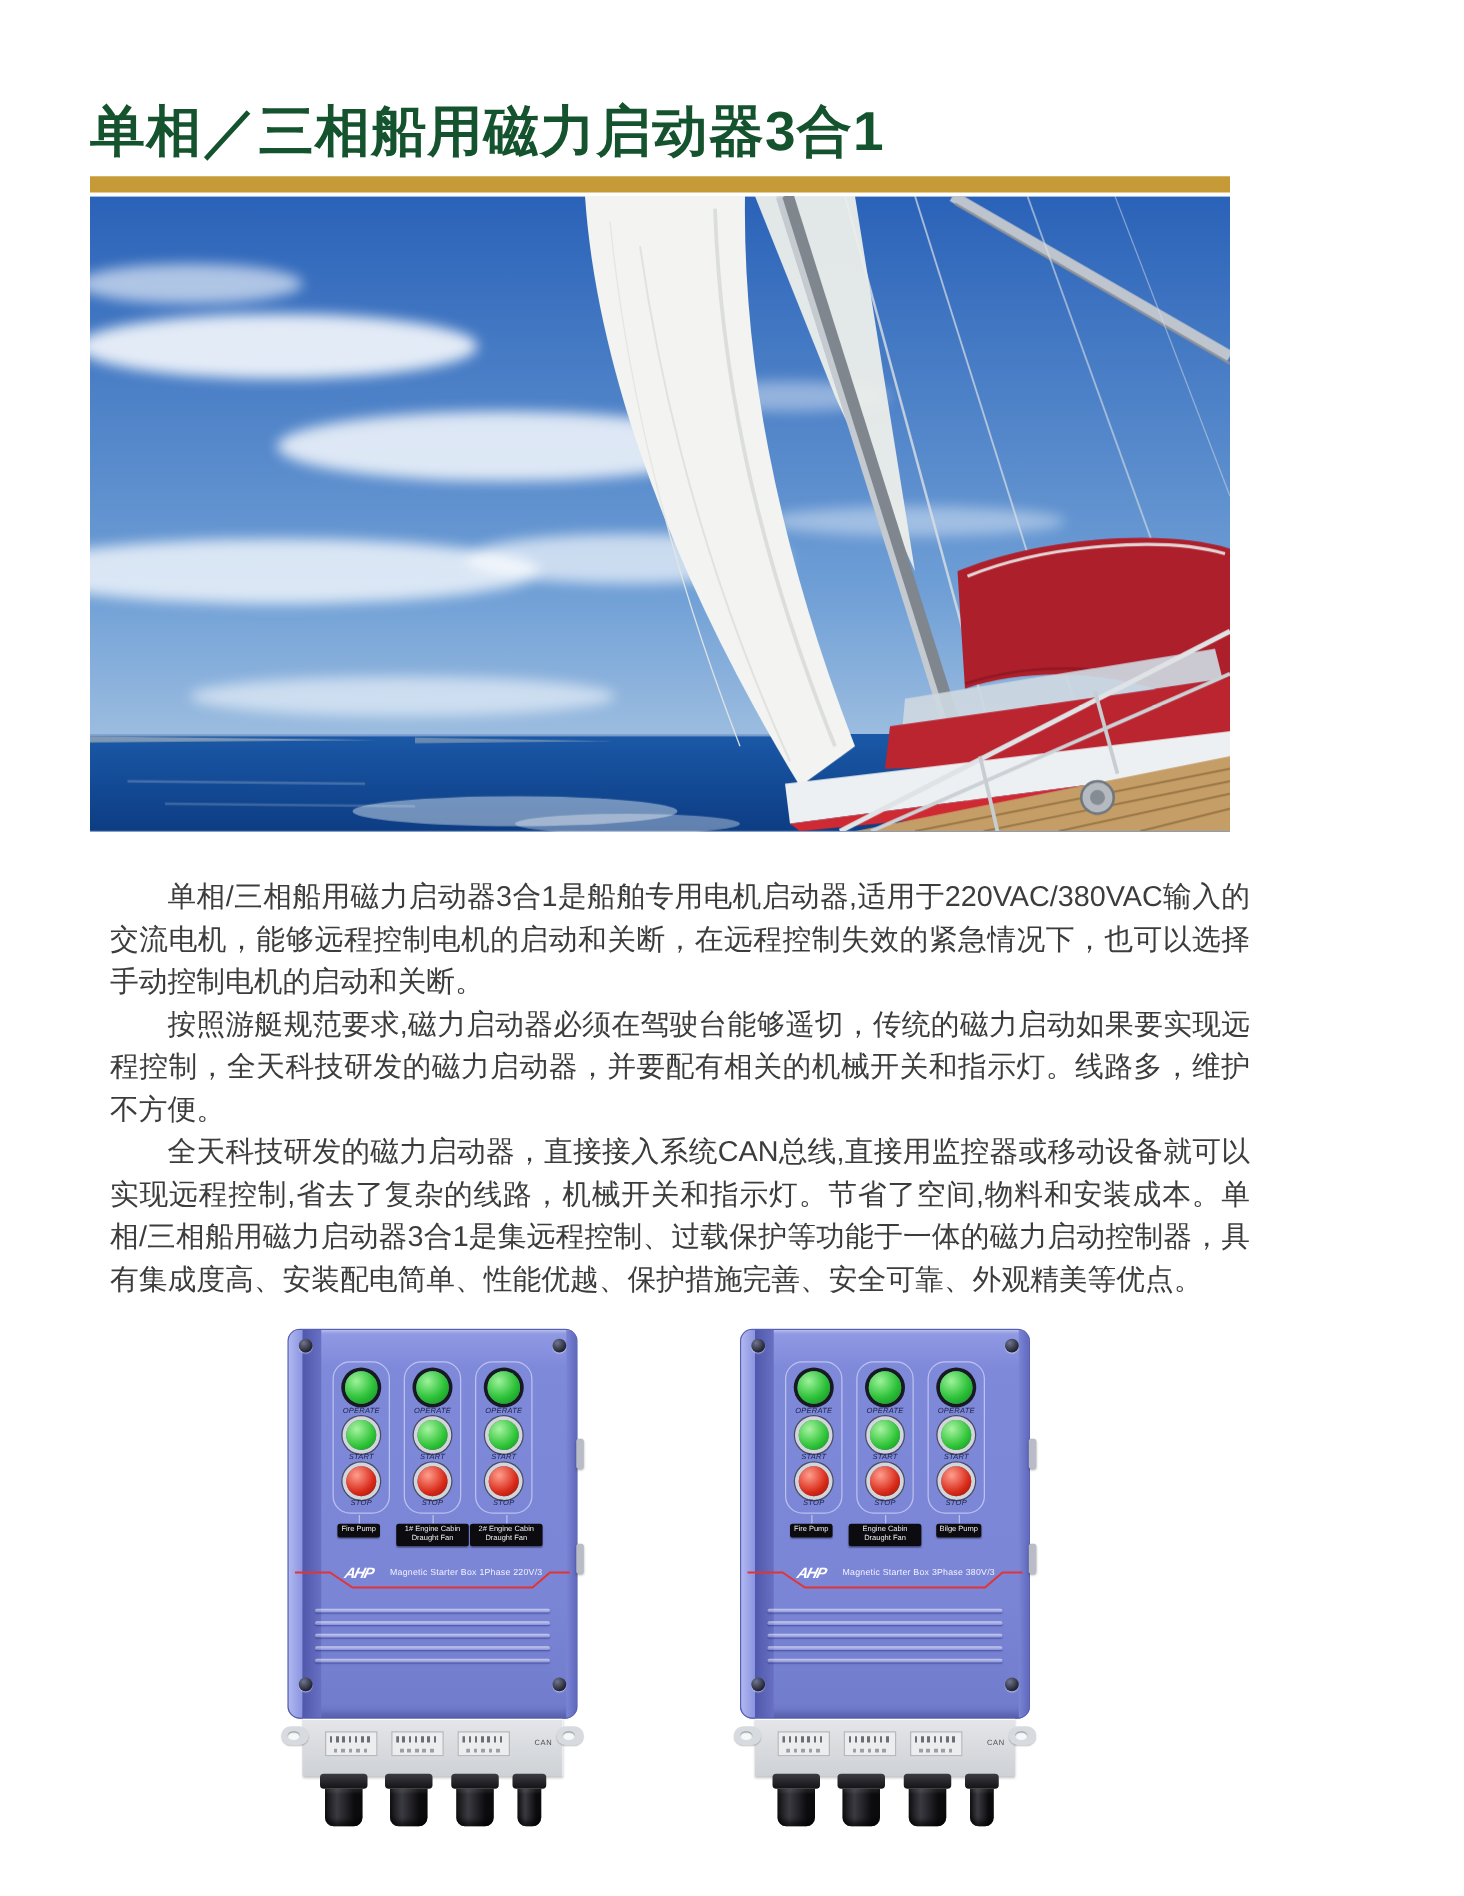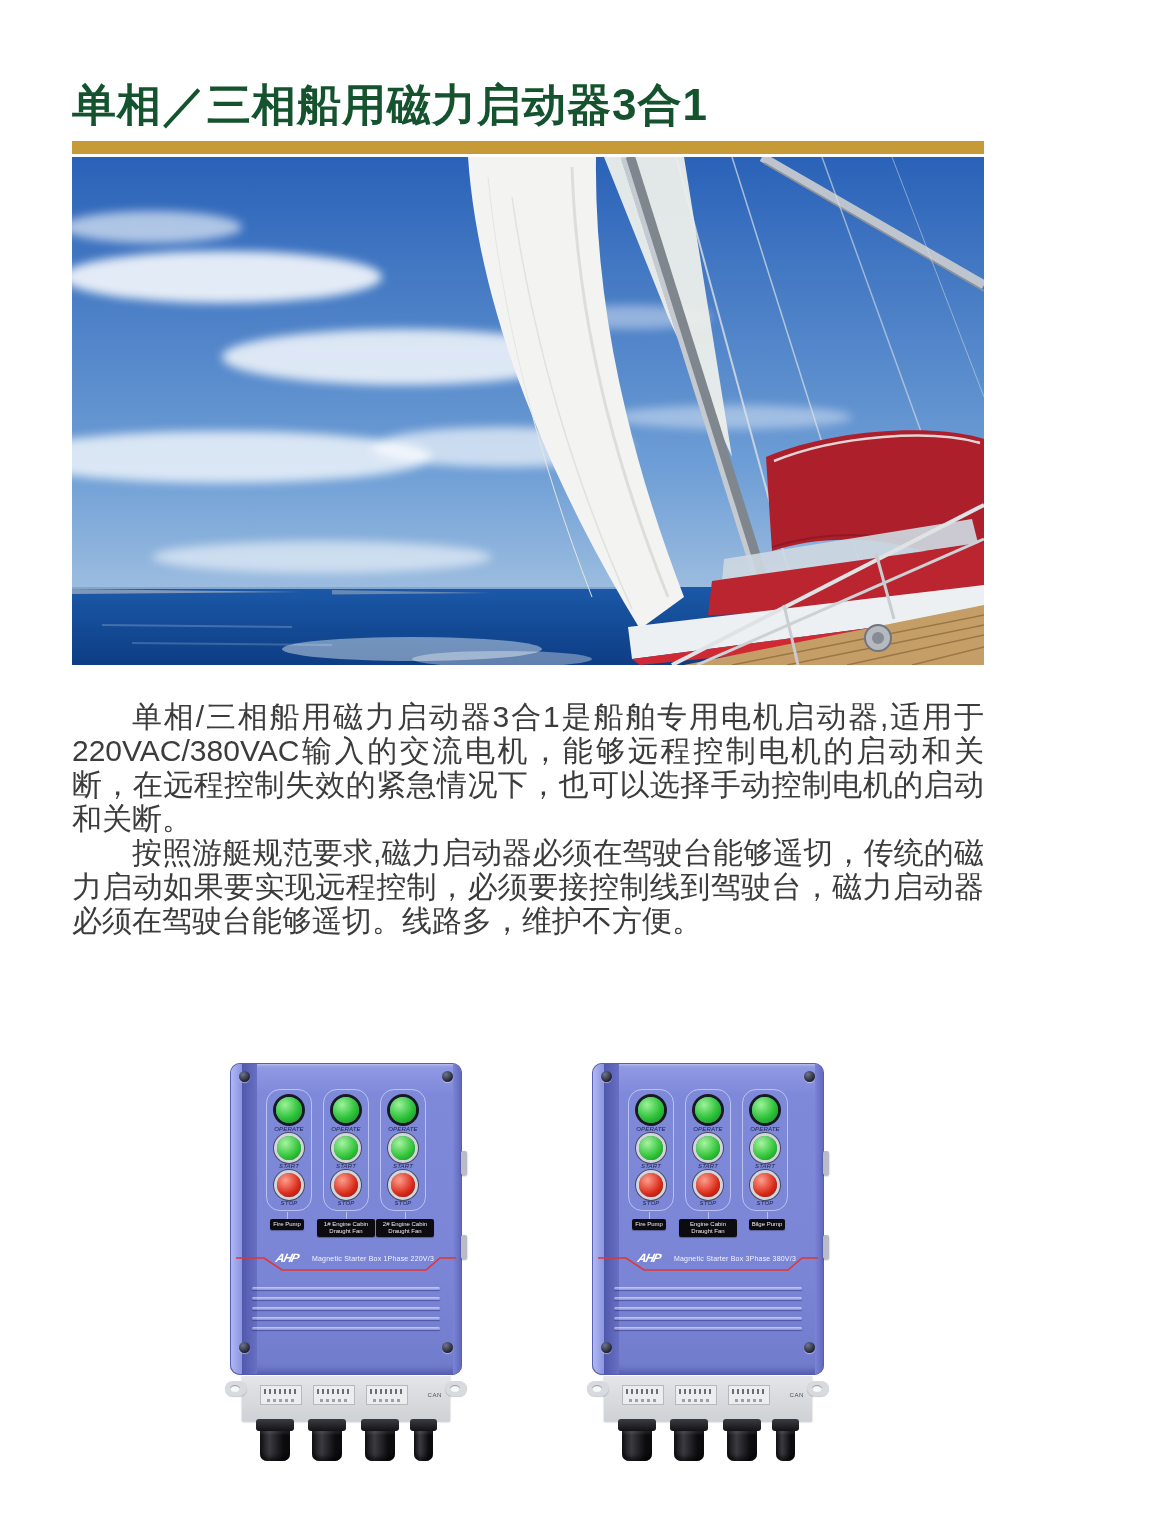--- a/index.html
+++ b/index.html
@@ -9,22 +9,22 @@
 
   
   .title{position:absolute;left:72px;top:76px;width:912px;
          font-size:44px;font-weight:bold;color:#14532d;letter-spacing:1px;white-space:nowrap;}
   .gold-bar{position:absolute;left:72px;top:141px;width:912px;height:13px;background:#C79A38;}
 
   
   .photo{position:absolute;left:72px;top:157px;width:912px;height:508px;overflow:hidden;}
 
   
-  .bodytext{position:absolute;left:72px;top:700px;width:912px;
-            font-size:30px;line-height:34px;color:#3c3c3c;text-align:justify;}
+  .bodytext{position:absolute;left:88px;top:700px;width:912px;
+            font-size:23px;line-height:34px;color:#3c3c3c;text-align:justify;}
   .bodytext p{margin:0;text-indent:2em;}
 
   
   .device{position:absolute;width:232px;height:412px;}
   .device.left{left:230px;top:1063px;}
   .device.right{left:592px;top:1063px;}
 
   .dev-body{position:absolute;left:0;top:0;width:232px;height:312px;border-radius:10px;
     background:linear-gradient(180deg,#919BE4 0%,#7F89DA 10%,#7B85D6 70%,#717BCC 100%);
     box-shadow:inset 0 0 0 1px #565FB2, inset 0 2px 3px rgba(255,255,255,.5), inset 0 -4px 7px rgba(22,28,90,.35);}
@@ -172,21 +172,22 @@
       <line x1="625" y1="508" x2="912" y2="382" stroke="#CCD1D5" stroke-width="3"></line>
       <line x1="712" y1="448" x2="726" y2="508" stroke="#C8CDD1" stroke-width="3"></line>
       <line x1="804" y1="396" x2="822" y2="462" stroke="#C8CDD1" stroke-width="3"></line>
       <circle cx="806" cy="481" r="13" fill="#B5BAC0" stroke="#70767D" stroke-width="2"></circle>
       <circle cx="806" cy="481" r="6" fill="#868C93"></circle>
     </svg>
   </div>
 
   <div class="bodytext">
     <p>单相/三相船用磁力启动器3合1是船舶专用电机启动器,适用于220VAC/380VAC输入的交流电机，能够远程控制电机的启动和关断，在远程控制失效的紧急情况下，也可以选择手动控制电机的启动和关断。</p>
-    <p>按照游艇规范要求,磁力启动器必须在驾驶台能够遥切，传统的磁力启动如果要实现远程控制，必须要接控制线到驾驶台，磁力启动器必须在驾驶台能够遥切。线路多，维护不方便。</p>
+    <p>按照游艇规范要求,磁力启动器必须在驾驶台能够遥切，传统的磁力启动如果要实现远程控制，全天科技研发的磁力启动器，并要配有相关的机械开关和指示灯。线路多，维护不方便。</p>
+    <p>全天科技研发的磁力启动器，直接接入系统CAN总线,直接用监控器或移动设备就可以实现远程控制,省去了复杂的线路，机械开关和指示灯。节省了空间,物料和安装成本。单相/三相船用磁力启动器3合1是集远程控制、过载保护等功能于一体的磁力启动控制器，具有集成度高、安装配电简单、性能优越、保护措施完善、安全可靠、外观精美等优点。</p>
   </div>
 
   <div class="device left">
     <div class="dev-body">
       <div class="edge-hi"></div>
       <div class="edge-dark"></div>
       <div class="edge-right"></div>
       <div class="side-tab t1"></div>
       <div class="side-tab t2"></div>
       <div class="screw tl"></div>

